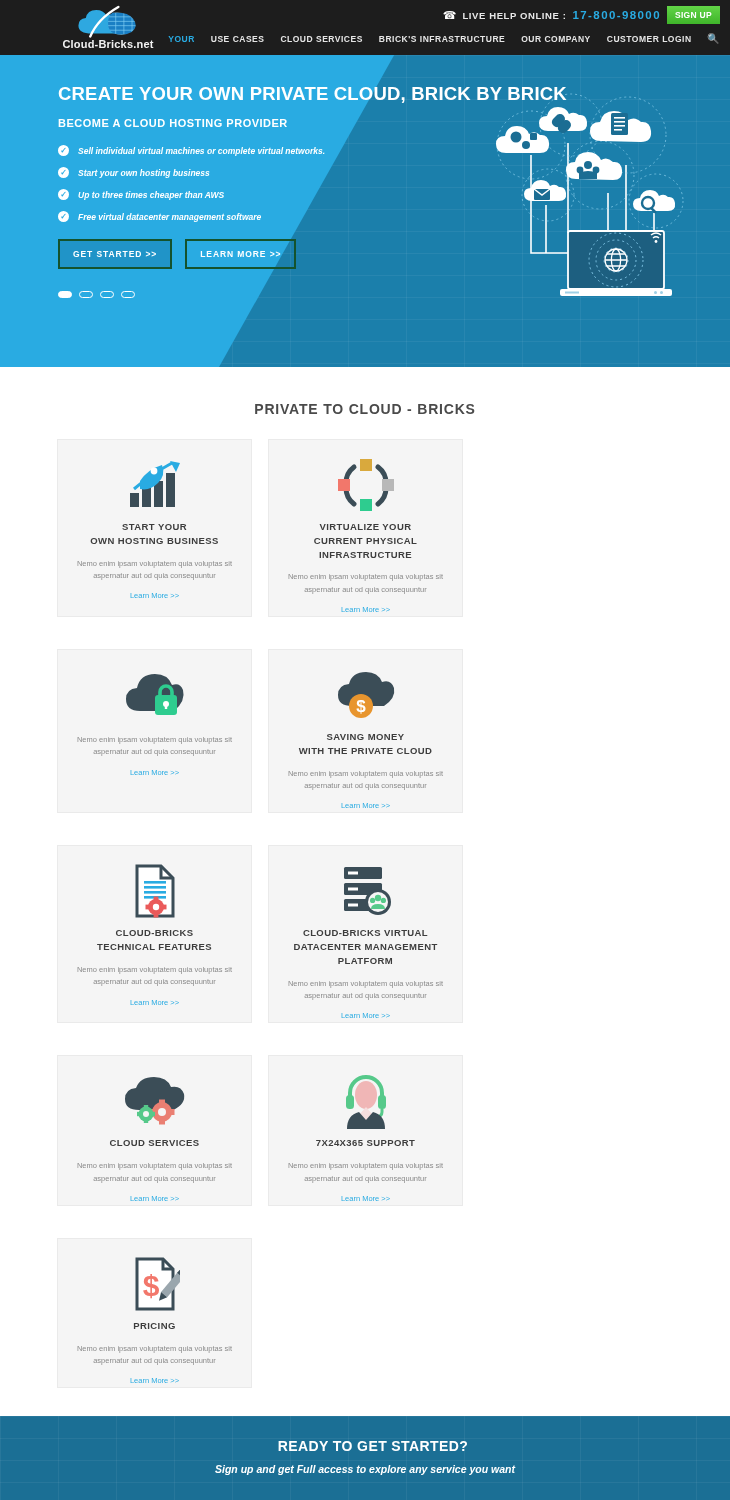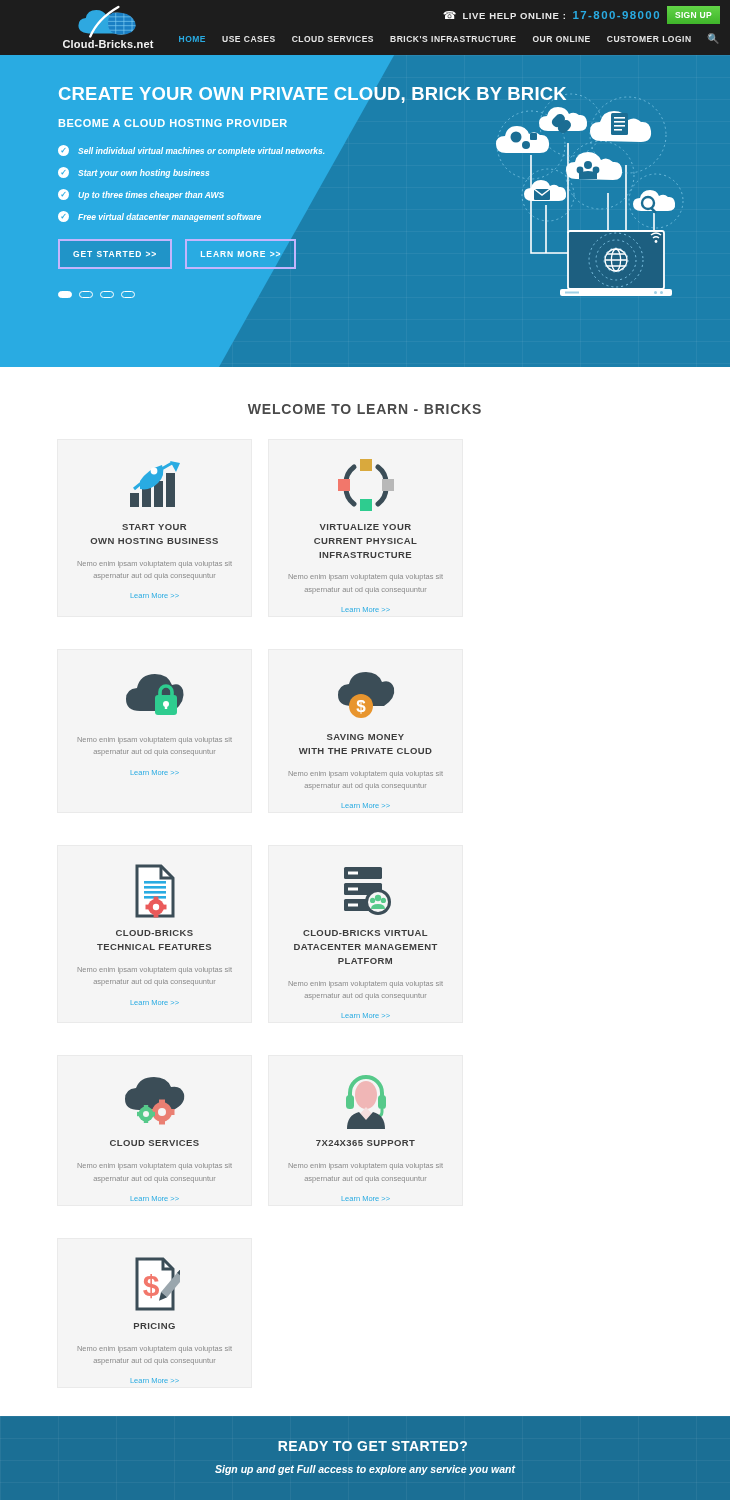--- a/index.html
+++ b/index.html
@@ -59,21 +59,21 @@
     display:flex; align-items:center; gap:9px; margin-bottom:11px;
     font-size:8.5px; font-style:italic; font-weight:bold; color:#fff;
   }
   .tick {
     width:11px; height:11px; border-radius:50%; background:#fff; color:#29abe2;
     font-size:8px; display:flex; align-items:center; justify-content:center;
     flex:0 0 auto; font-style:normal; line-height:1;
   }
   .hero-btns { margin-top:17px; display:flex; gap:13px; }
   .hbtn {
-    border:2px solid #c4b5fd; color:#fff; background:transparent;
+    border:2px solid #14532d; color:#fff; background:transparent;
     font-size:8.5px; font-weight:bold; letter-spacing:.9px;
     padding:8px 13px; cursor:pointer;
   }
   .hbtn.fill { background:rgba(0,70,110,.22); }
   .dots { margin-top:22px; display:flex; gap:7px; align-items:center; }
   .dot { width:14px; height:7px; border-radius:4px; border:1.5px solid #fff; cursor:pointer; }
   .dot.on { background:#fff; }
 
   .hero-art { position:absolute; right:24px; top:28px; width:230px; height:215px; z-index:4; }
 
@@ -136,25 +136,25 @@
   </div>
 
   <div class="help-row">
     <span class="phone-ic">☎</span>
     <span class="help-label">LIVE HELP ONLINE  :</span>
     <span class="help-num">17-800-98000</span>
     <button class="signup-btn">SIGN UP</button>
   </div>
 
   <nav class="mainnav">
-    <a class="active">HOME</a>
+    <a class="active">YOUR</a>
     <a>USE CASES</a>
     <a>CLOUD SERVICES</a>
     <a>BRICK'S INFRASTRUCTURE</a>
-    <a>OUR ONLINE</a>
+    <a>OUR COMPANY</a>
     <a>CUSTOMER LOGIN</a>
     <span class="search-ic">🔍</span>
   </nav>
 </div>
 
 <div class="hero">
   <div class="brickbg"></div>
   <div class="hero-left-shape"></div>
 
   <div class="hero-art">
@@ -253,21 +253,21 @@
     </div>
     <div class="dots">
       <span class="dot on"></span>
       <span class="dot"></span>
       <span class="dot"></span>
       <span class="dot"></span>
     </div>
   </div>
 </div>
 
-<div class="sec-title">WELCOME TO LEARN - BRICKS</div>
+<div class="sec-title">PRIVATE TO CLOUD - BRICKS</div>
 <div class="grid" id="welcome-grid">
     <div class="card"><div class="card-ic">
         <svg width="58" height="52" viewBox="0 0 58 52">
           <g fill="#3b4d57">
             <rect x="4" y="34" width="9" height="14"></rect>
             <rect x="16" y="28" width="9" height="20"></rect>
             <rect x="28" y="22" width="9" height="26"></rect>
             <rect x="40" y="14" width="9" height="34"></rect>
           </g>
           <path d="M8 30 Q24 16 46 4" stroke="#29abe2" stroke-width="3" fill="none"></path>

